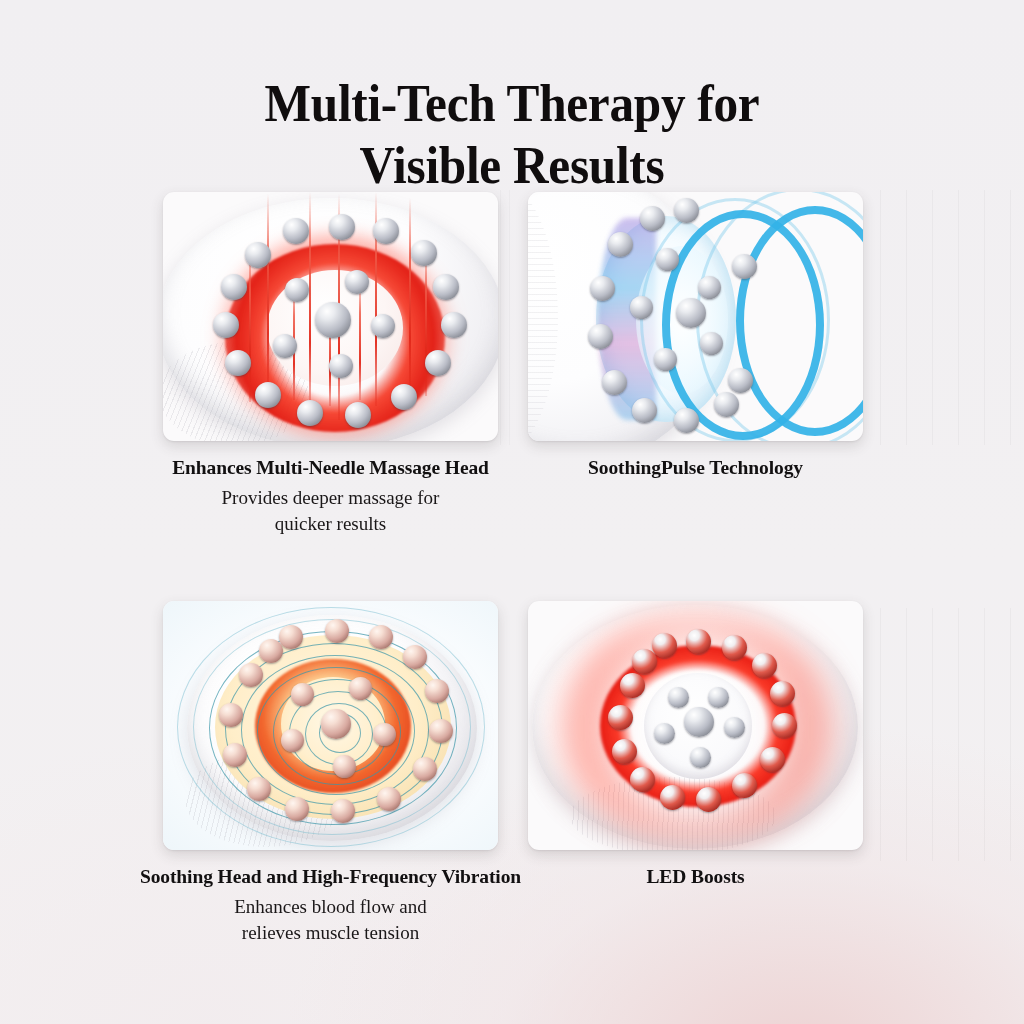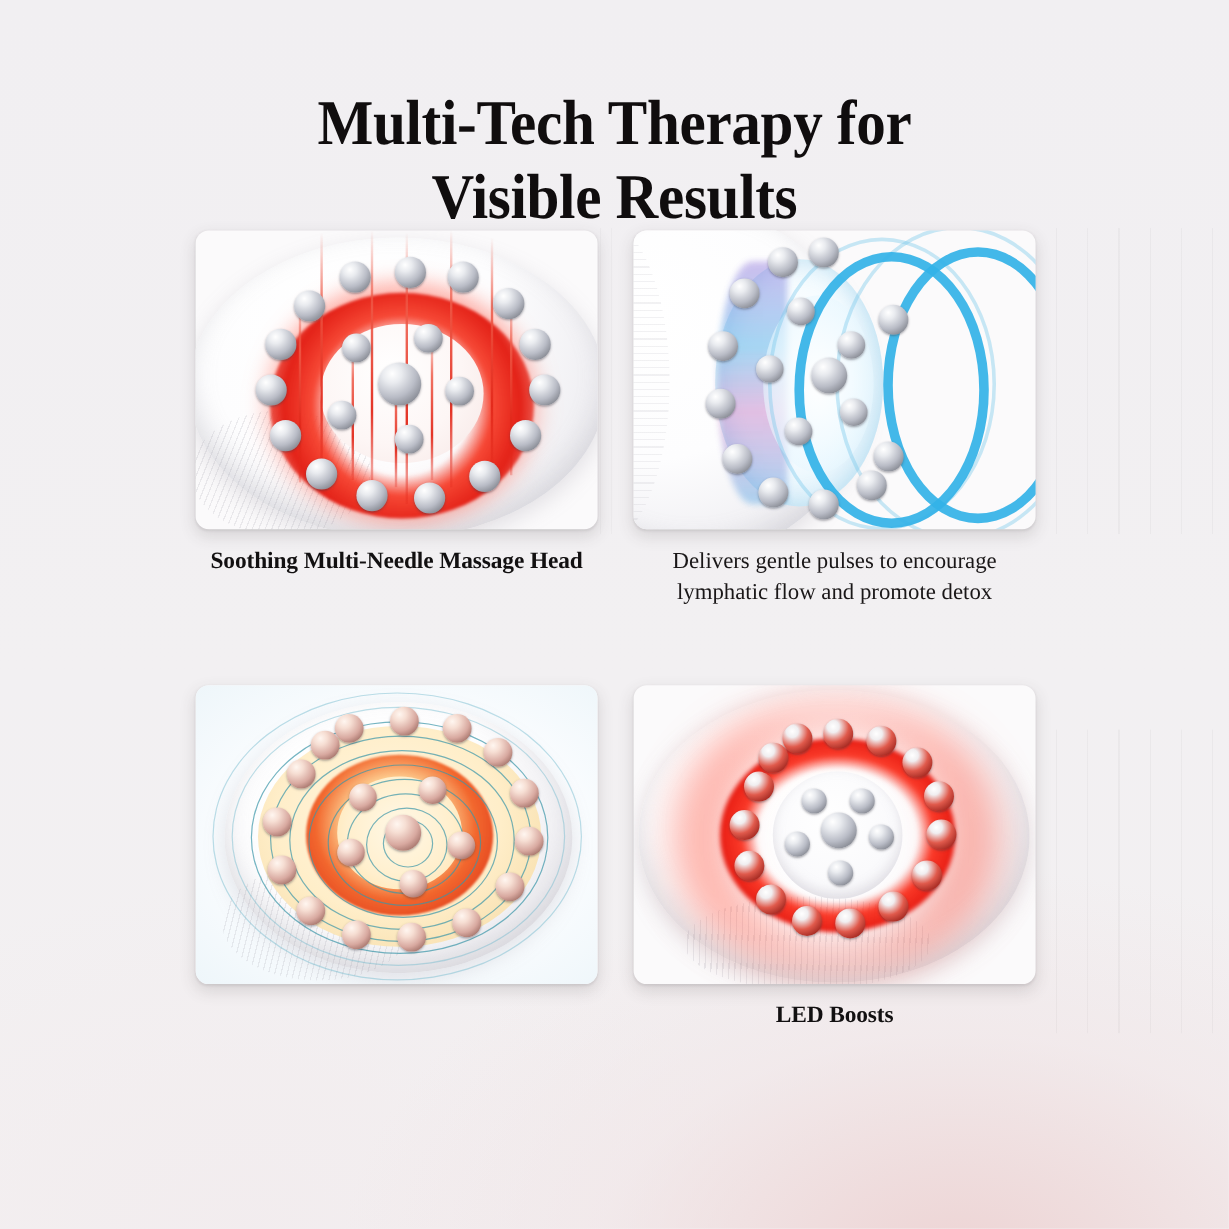--- a/index.html
+++ b/index.html
@@ -257,21 +257,23 @@
           <div class="node" style="left:122px; top:86px;  width:24px; height:24px;"></div>
           <div class="node" style="left:182px; top:78px;  width:24px; height:24px;"></div>
           <div class="node" style="left:208px; top:122px; width:24px; height:24px;"></div>
           <div class="node" style="left:166px; top:162px; width:24px; height:24px;"></div>
           <div class="node" style="left:110px; top:142px; width:24px; height:24px;"></div>
 
           <div class="node" style="left:152px; top:110px; width:36px; height:36px;"></div>
         </div>
       </div>
       <div class="caption">
-        <div class="feature-title">Soothing Multi-Needle Massage Head</div>
+        <div class="feature-title">Enhances Multi-Needle Massage Head</div>
+        <div class="feature-desc">Provides deeper massage for
+quicker results</div>
       </div>
     </div>
 
     <div class="feature">
       <div class="shot">
         <div class="scene">
 
           <div class="body-disc" style="left:-96px; top:-18px; width:290px; height:290px;"></div>
           <div class="ribs" style="left:-90px; top:-12px; width:120px; height:276px;
                background-image: repeating-linear-gradient(0deg, rgba(150,148,160,0) 0 5px, rgba(150,148,160,0.20) 5px 6px);
@@ -307,22 +309,21 @@
 
           <div class="node" style="left:128px; top:56px;  width:23px; height:23px;"></div>
           <div class="node" style="left:170px; top:84px;  width:23px; height:23px;"></div>
           <div class="node" style="left:172px; top:140px; width:23px; height:23px;"></div>
           <div class="node" style="left:126px; top:156px; width:23px; height:23px;"></div>
           <div class="node" style="left:102px; top:104px; width:23px; height:23px;"></div>
           <div class="node" style="left:148px; top:106px; width:30px; height:30px;"></div>
         </div>
       </div>
       <div class="caption">
-        <div class="feature-desc">Delivers gentle pulses to encourage
-lymphatic flow and promote detox</div>
+        <div class="feature-title">SoothingPulse Technology</div>
       </div>
     </div>
 
     <div class="feature wide">
       <div class="shot">
         <div class="scene" style="background: radial-gradient(ellipse at 52% 50%, #ffffff 0%, #fbfdff 55%, #eef6fa 100%);">
 
           <div class="body-disc" style="left:24px; top:14px; width:290px; height:226px;"></div>
           <div class="ribs" style="left:22px; top:150px; width:160px; height:96px;
                background-image: repeating-linear-gradient(104deg, rgba(150,148,160,0) 0 4px, rgba(150,148,160,0.26) 4px 5px);"></div>
@@ -364,20 +365,25 @@
           <div class="node warm" style="left:96px;  top:38px;  width:24px; height:24px;"></div>
 
           <div class="node warm" style="left:128px; top:82px;  width:23px; height:23px;"></div>
           <div class="node warm" style="left:186px; top:76px;  width:23px; height:23px;"></div>
           <div class="node warm" style="left:210px; top:122px; width:23px; height:23px;"></div>
           <div class="node warm" style="left:170px; top:154px; width:23px; height:23px;"></div>
           <div class="node warm" style="left:118px; top:128px; width:23px; height:23px;"></div>
           <div class="node warm" style="left:158px; top:108px; width:30px; height:30px;"></div>
         </div>
       </div>
+      <div class="caption">
+        <div class="feature-title">Soothing Head and High-Frequency Vibration</div>
+        <div class="feature-desc">Enhances blood flow and
+relieves muscle tension</div>
+      </div>
     </div>
 
     <div class="feature">
       <div class="shot">
         <div class="scene">
           <div class="body-disc" style="left:4px; top:4px; width:326px; height:244px;"></div>
           <div class="ribs" style="left:42px; top:176px; width:206px; height:78px;
                background-image: repeating-linear-gradient(92deg, rgba(150,148,160,0) 0 4px, rgba(150,148,160,0.28) 4px 5px);"></div>
 
           <div class="glow-red-soft" style="left:26px; top:14px; width:286px; height:226px; filter: blur(16px);"></div>

